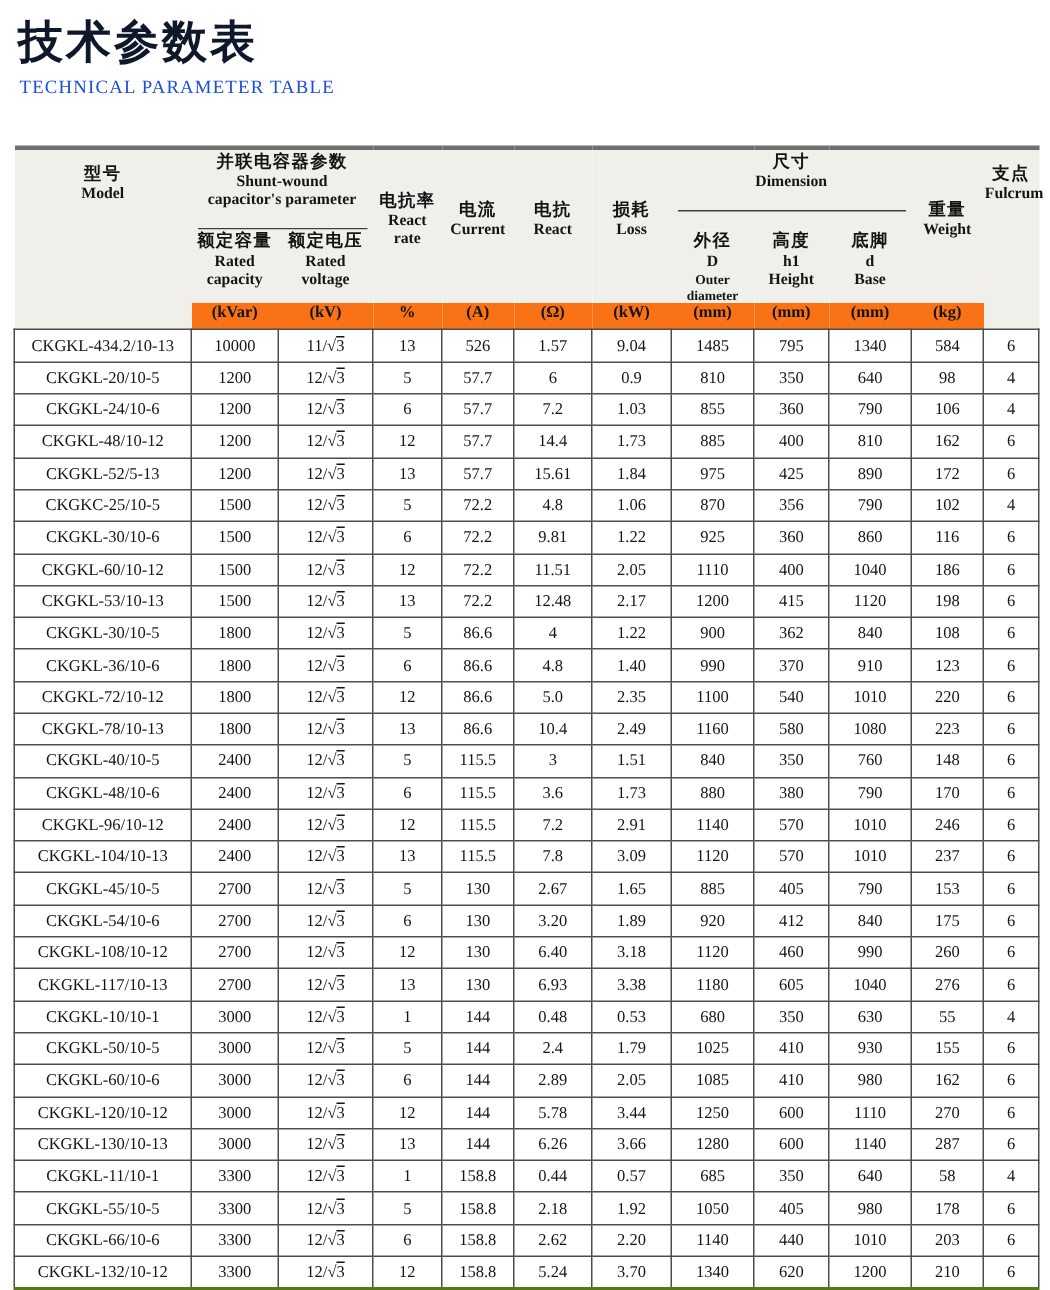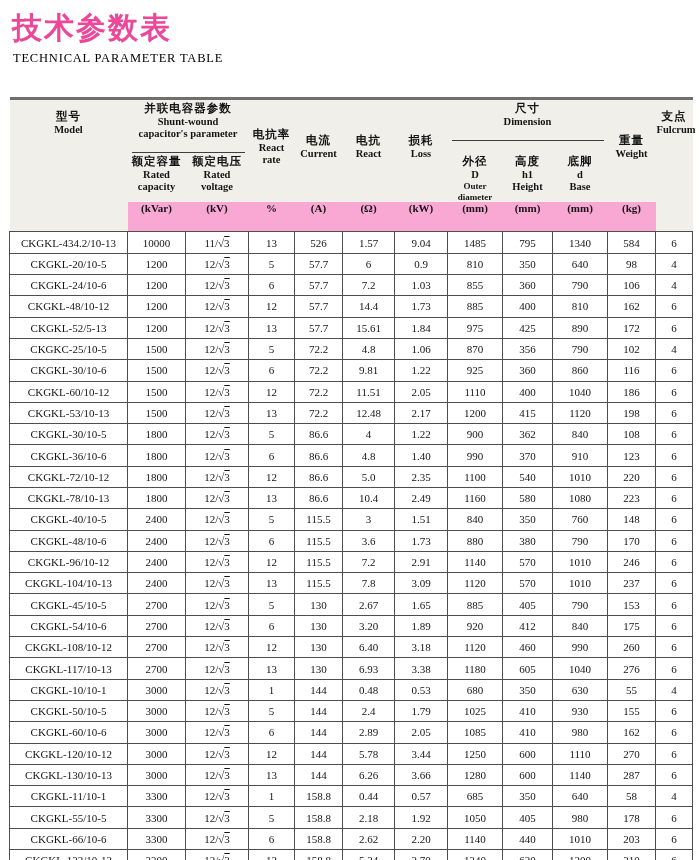--- a/index.html
+++ b/index.html
@@ -5,25 +5,25 @@
   html, body { margin:0; padding:0; background:#ffffff; }
   body {
     width:700px; height:860px; overflow:hidden;
     font-family:"Liberation Serif", serif; color:#141414;
     -webkit-font-smoothing:antialiased;
   }
   .title {
     margin:8px 0 2px 12px;
     font-family:"Liberation Sans", sans-serif;
     font-weight:bold; font-size:30px; letter-spacing:2px;
-    color:#ec4899;
+    color:#0f172a;
   }
   .subtitle {
     margin:0 0 0 13px;
-    font-size:12.5px; letter-spacing:0.8px; color:#000000;
+    font-size:12.5px; letter-spacing:0.8px; color:#1d4ed8;
     font-family:"Liberation Serif", serif;
   }
   table.param {
     border-collapse:collapse; table-layout:fixed;
     width:683px; margin:31px 0 0 9px;
     border-top:3px solid #6f6f6f;
     border-bottom:8px solid #4d7c0f;
     border-radius:17px;
   }
   thead th {
@@ -34,21 +34,21 @@
   thead th.rs3 { padding-top:10px; }
   thead th.rs2 { vertical-align:middle; padding-bottom:10px; }
   thead .zh { display:block; font-size:11.5px; letter-spacing:1px; }
   thead .en { display:block; font-size:10.5px; letter-spacing:0; }
   thead .en-sm { display:block; font-size:9px; }
   thead .grp {
     display:block; margin:0 3px; padding-bottom:12px;
     border-bottom:1px solid #3f3f3f;
   }
   thead tr.units th {
-    vertical-align:bottom; padding:0 0 16px 0; font-size:11px; background:#f9a8d4;
+    vertical-align:bottom; padding:0 0 4px 0; font-size:11px; background:#f97316;
   }
   tbody td {
     border:1px solid #4d4d4d; text-align:center; vertical-align:middle;
     height:20.3px; font-size:11px; padding:0 1px; background:#ffffff;
     white-space:nowrap;
   }
   .rad-n { text-decoration:overline; }
 </style>
 </head>
 <body>

